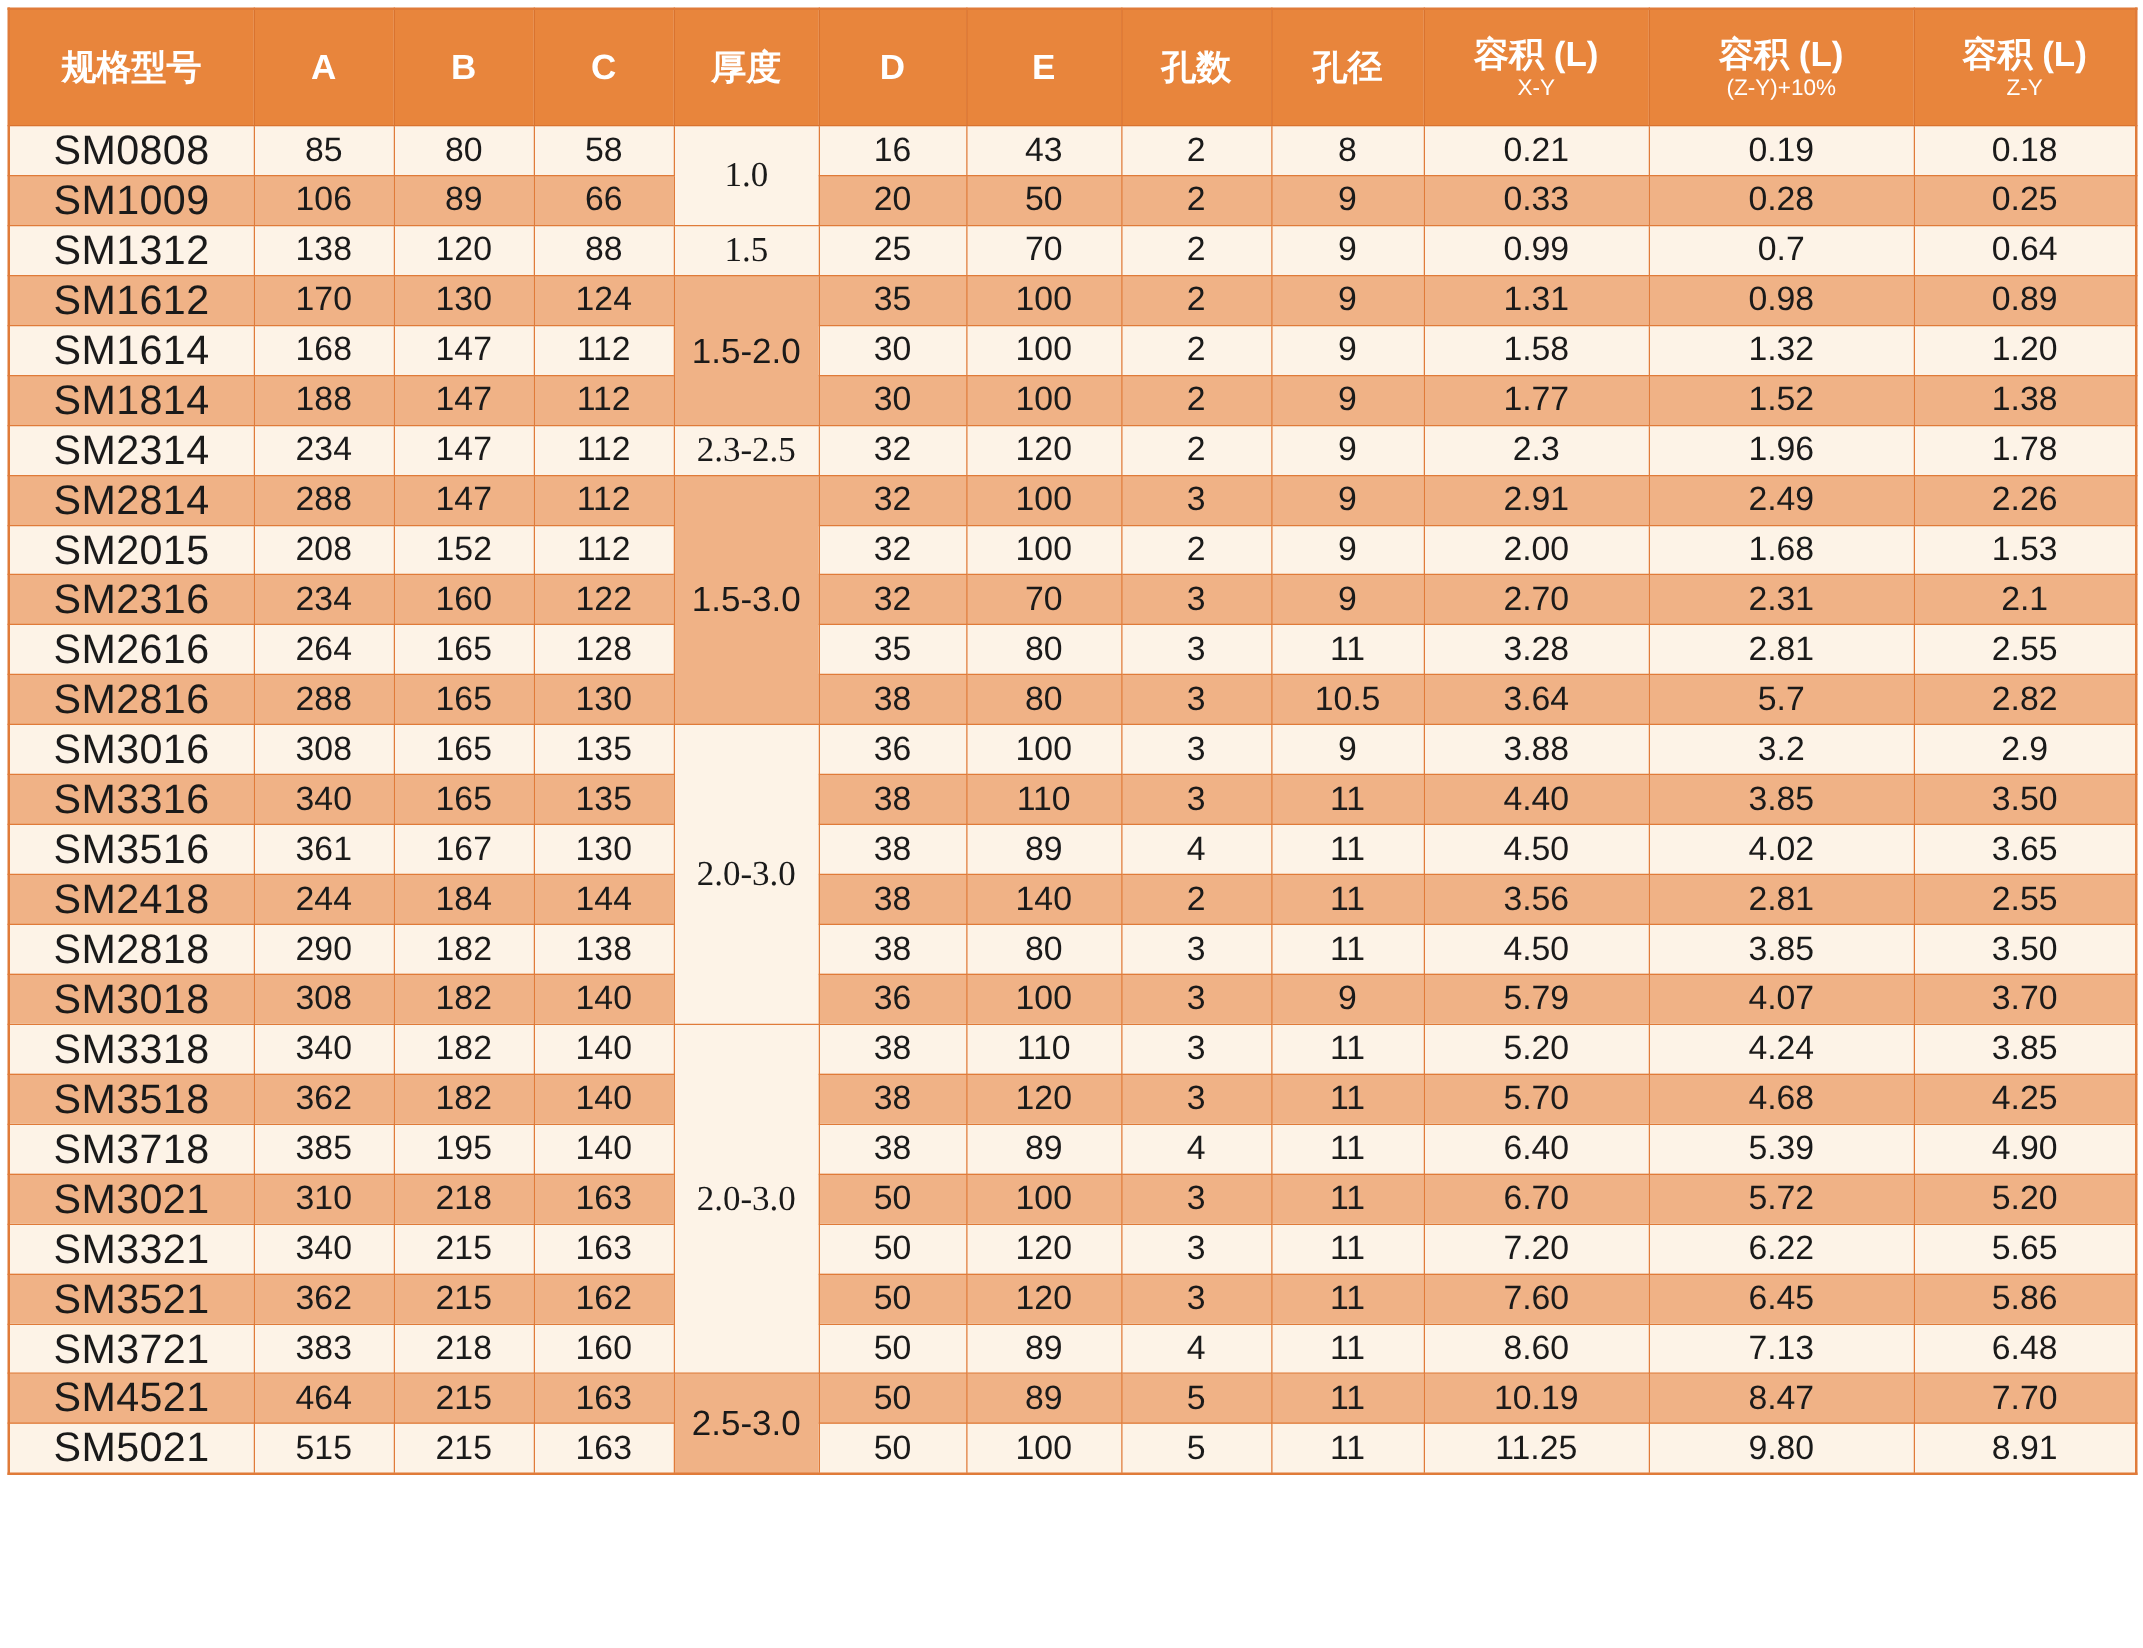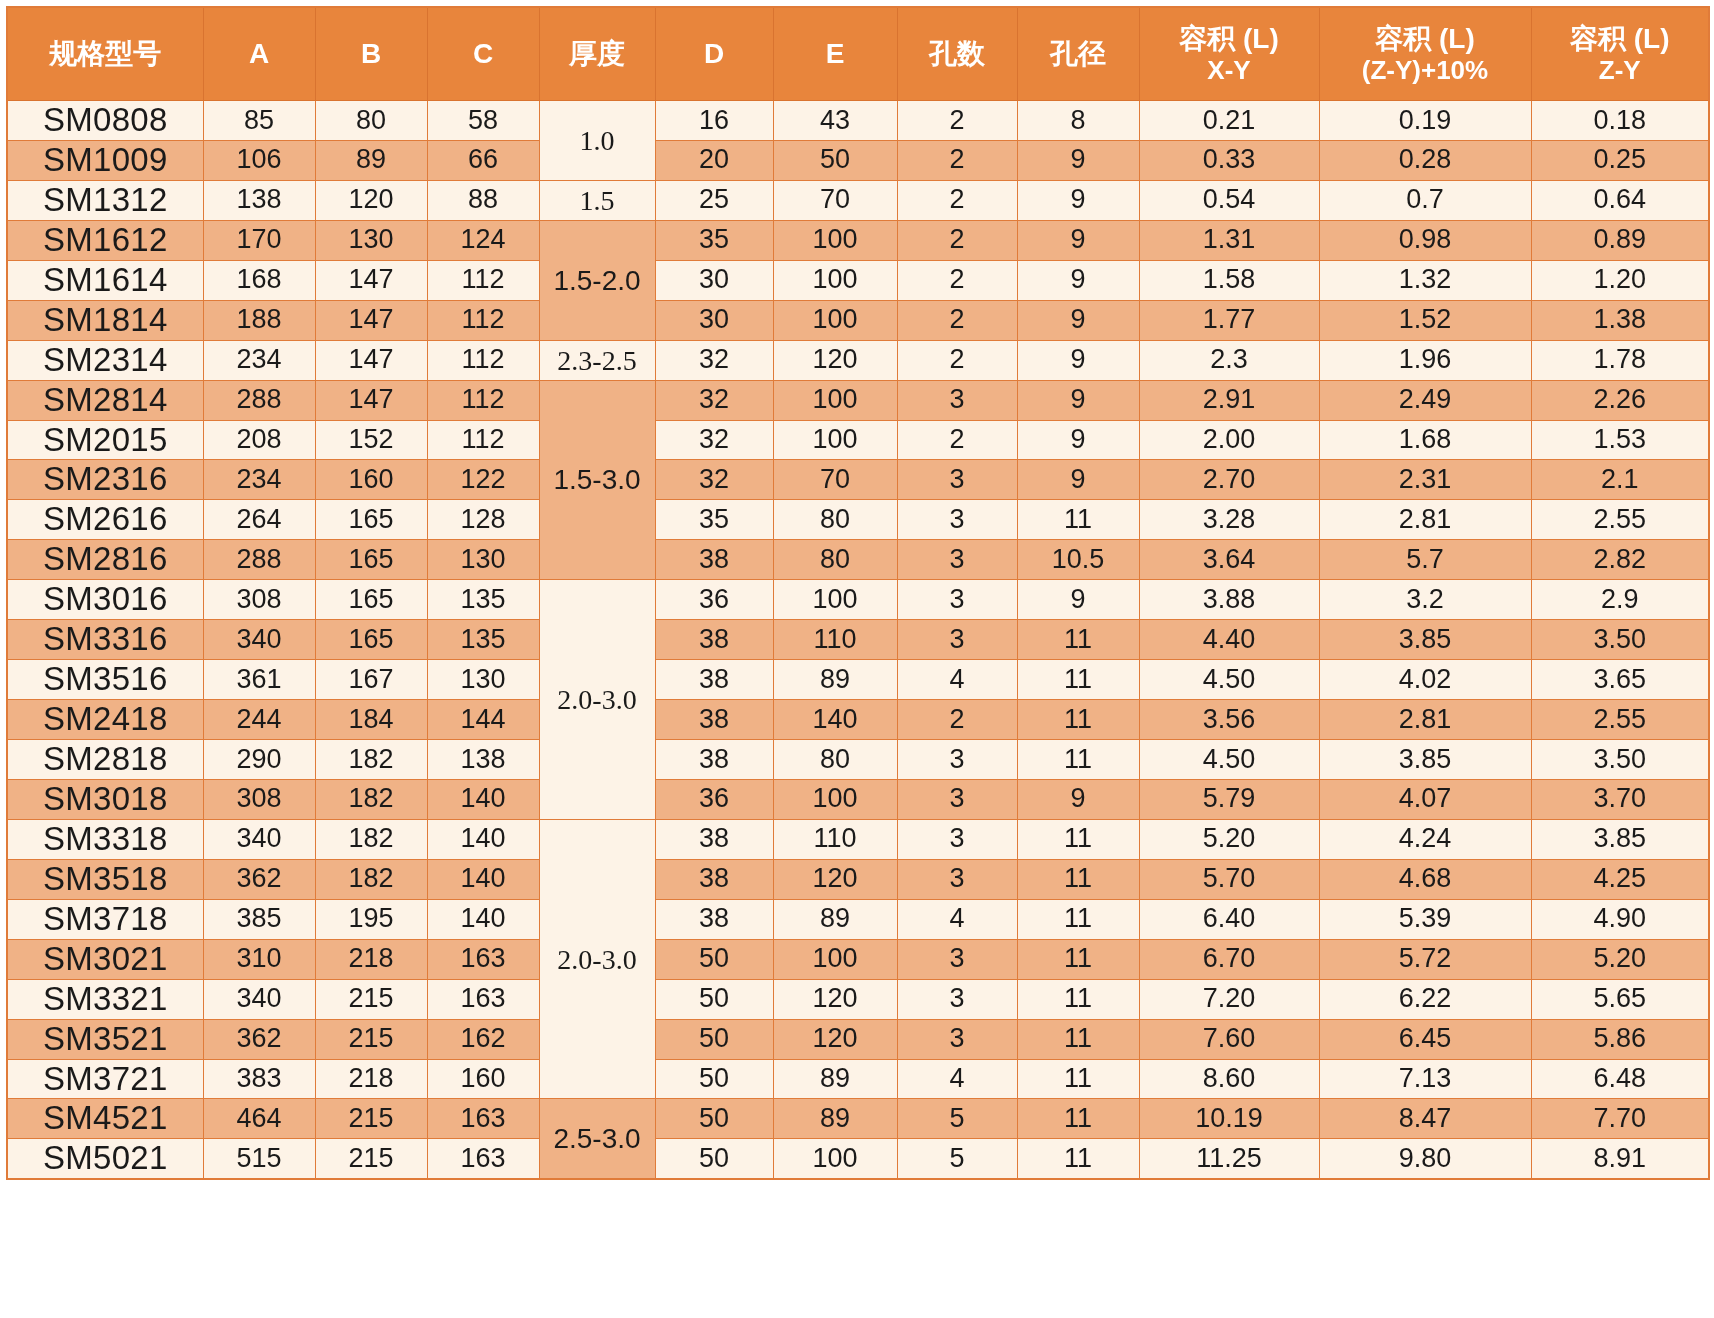--- a/index.html
+++ b/index.html
@@ -38,22 +38,22 @@
   table.spec-table thead th {
     background: #e8853c;
     color: #ffffff;
     font-size: 28px;
     font-weight: bold;
     height: 92px;
     border: 1px solid #d9732f;
   }
   thead th .hdr-sub {
     display: block;
-    font-size: 26px;
-    font-weight: bold;
+    font-size: 18px;
+    font-weight: normal;
   }
   tbody tr.row-light td {
     background: #fdf3e7;
   }
   tbody tr.row-dark td {
     background: #f0b286;
   }
   tbody td.merged-light {
     background: #fdf3e7;
     font-family: Liberation Serif, serif;
@@ -157,21 +157,21 @@
         <tr class="row-light">
           <td class="model-cell">SM1312</td>
           <td>138</td>
           <td>120</td>
           <td>88</td>
           <td rowspan="1" class="thick-cell merged-light">1.5</td>
           <td>25</td>
           <td>70</td>
           <td>2</td>
           <td>9</td>
-          <td>0.54</td>
+          <td>0.99</td>
           <td>0.7</td>
           <td>0.64</td>
         </tr>
         <tr class="row-dark">
           <td class="model-cell">SM1612</td>
           <td>170</td>
           <td>130</td>
           <td>124</td>
           <td rowspan="3" class="thick-cell merged-dark">1.5-2.0</td>
           <td>35</td>

